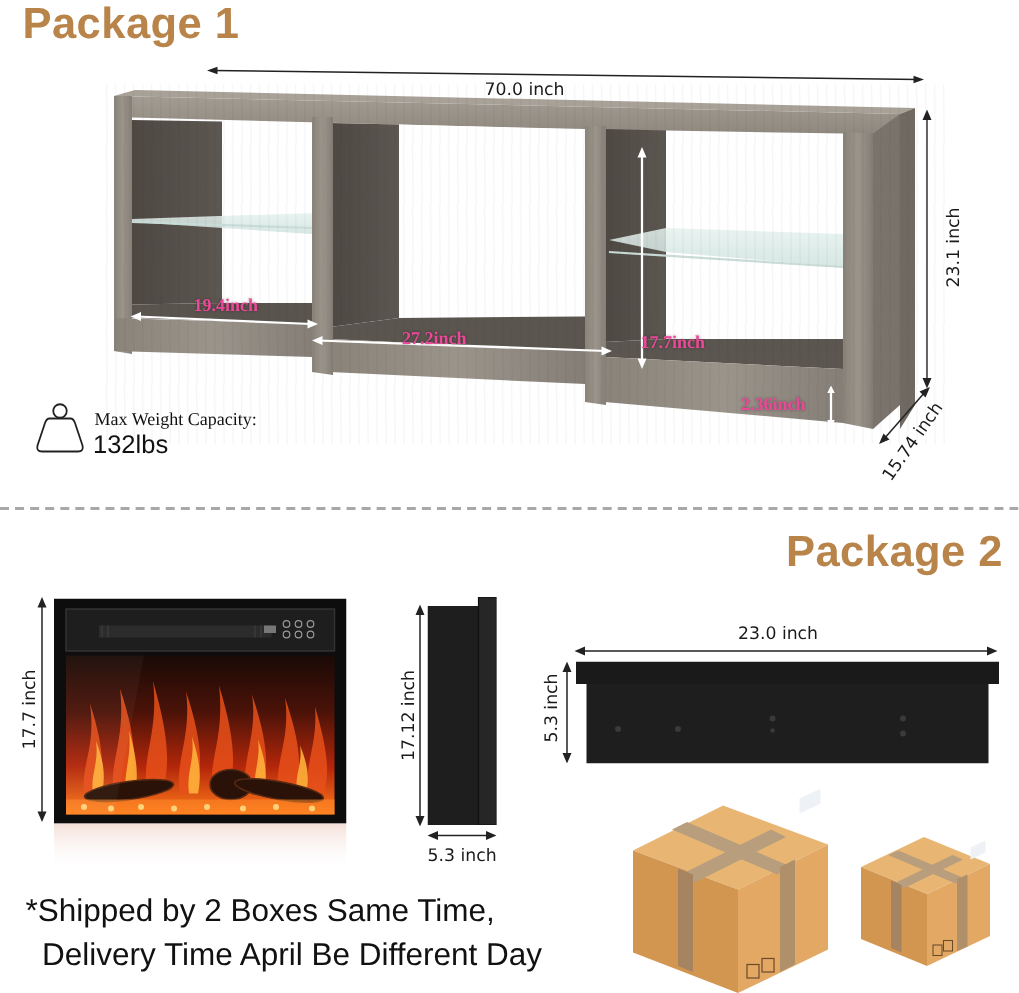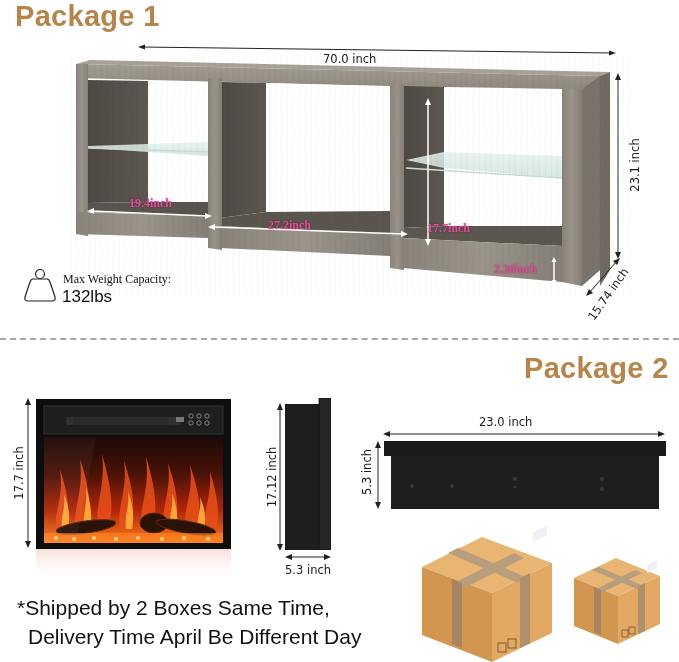--- a/index.html
+++ b/index.html
@@ -242,21 +242,21 @@
   <rect x="0" y="6" width="36" height="146" fill="#1e1e1e"></rect>
   <rect x="34" y="0" width="12" height="152" fill="#262626" stroke="#111" stroke-width="0.8"></rect>
 </svg>
 <svg class="abs" style="left:285px; top:553px;" width="46" height="8">
   <line x1="4" y1="4" x2="42" y2="4" stroke="#222" stroke-width="1"></line>
   <polygon points="0,4 7,1 7,7" fill="#222"></polygon>
   <polygon points="46,4 39,1 39,7" fill="#222"></polygon>
 </svg>
 <div class="abs dim" style="left:285px; top:563px;">5.3 inch</div>
 
-<div class="abs dim" style="left:479px; top:415px;text-align:center;">23.0 inch</div>
+<div class="abs dim" style="left:492px; top:415px;text-align:center;">23.0 inch</div>
 <svg class="abs" style="left:383px; top:430px;" width="282" height="8">
   <line x1="4" y1="4" x2="278" y2="4" stroke="#222" stroke-width="1"></line>
   <polygon points="0,4 7,1 7,7" fill="#222"></polygon>
   <polygon points="282,4 275,1 275,7" fill="#222"></polygon>
 </svg>
 <svg class="abs" style="left:374px; top:441px;" width="8" height="68">
   <line x1="4" y1="4" x2="4" y2="64" stroke="#222" stroke-width="1"></line>
   <polygon points="4,0 1,7 7,7" fill="#222"></polygon>
   <polygon points="4,68 1,61 7,61" fill="#222"></polygon>
 </svg>

